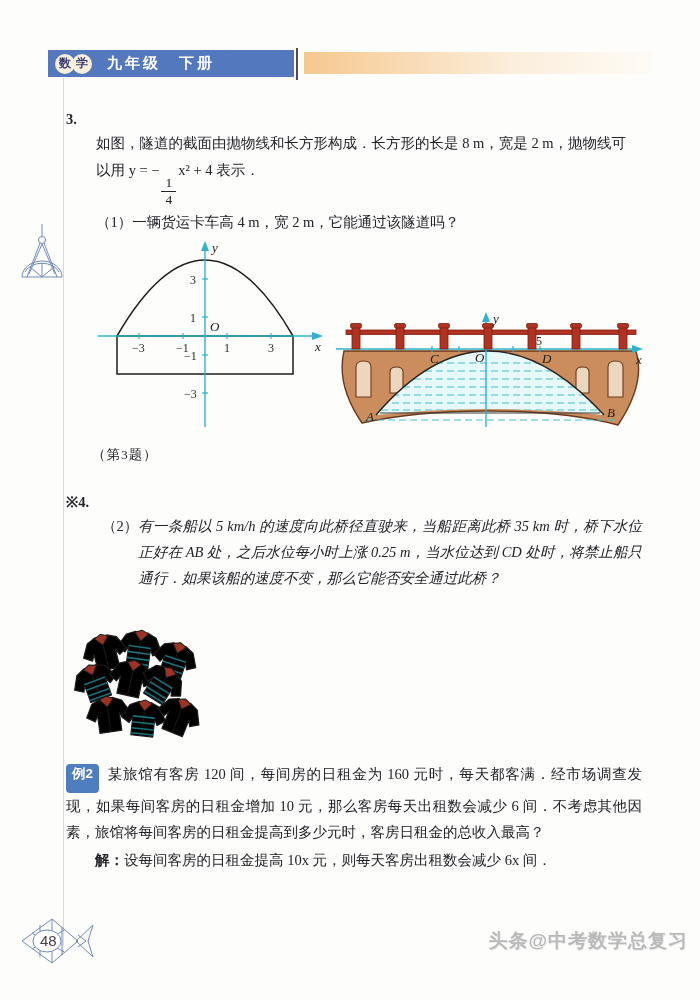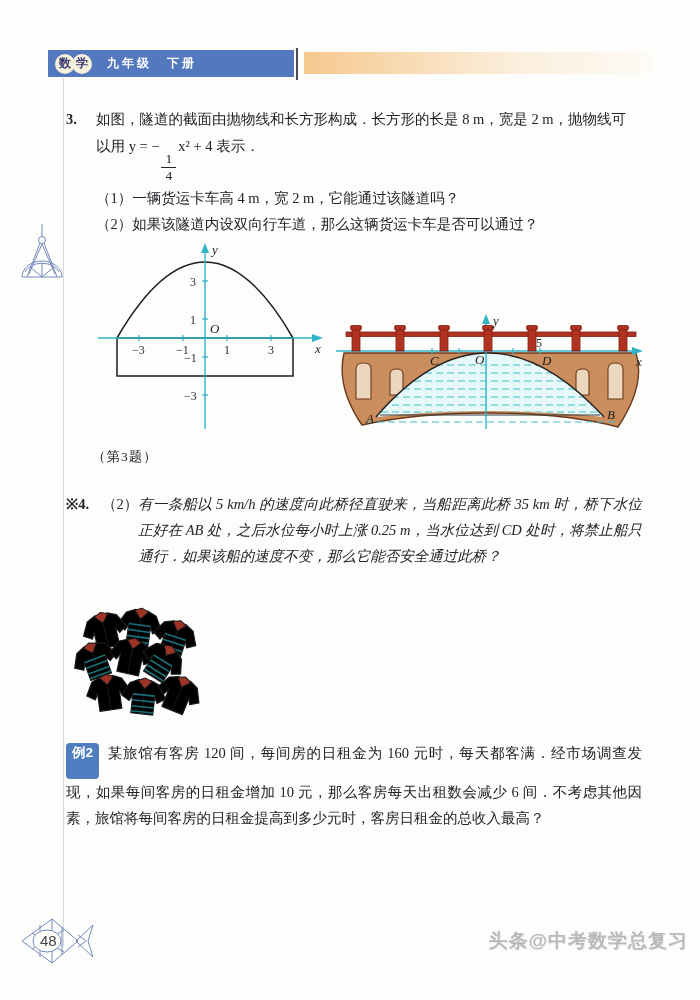--- a/index.html
+++ b/index.html
@@ -22,37 +22,37 @@
   .page{position:relative;width:700px;height:1000px;background:#fdfdfc;overflow:hidden;}
 
   
   .brand-bar{position:absolute;left:48px;top:50px;width:246px;height:27px;
     background:var(--header-blue);display:flex;align-items:center;padding-left:7px;}
   .logo{display:flex;align-items:center;}
   .logo-circle{width:20px;height:20px;border-radius:50%;background:#f6f0dd;
     color:#3c3c72;font-size:12px;font-weight:bold;display:flex;align-items:center;justify-content:center;
     font-family:"Liberation Sans",sans-serif;}
   .logo-circle+.logo-circle{margin-left:-3px;}
-  .grade{color:#fff;font-size:12px;font-weight:bold;letter-spacing:3px;margin-left:15px;
+  .grade{color:#fff;font-size:15px;font-weight:bold;letter-spacing:3px;margin-left:15px;
     font-family:"Liberation Sans",sans-serif;}
   .header-divider{position:absolute;left:296px;top:48px;width:2px;height:32px;background:#4c4c57;}
   .orange-bar{position:absolute;left:304px;top:52px;width:348px;height:22px;
     background:linear-gradient(to right,#f6c habas 0%,#fff 100%);
     background:linear-gradient(to right,#f6c88e 0%,#fbeedb 60%,#fefbf6 100%);}
 
   .left-rule{position:absolute;left:63px;top:78px;width:1px;height:868px;background:#d9d9d9;}
   .compass{position:absolute;left:15px;top:224px;}
 
   
   .main{position:absolute;left:66px;top:106px;width:576px;font-size:14.5px;line-height:1.8;text-align:justify;}
 
   .problem{display:flex;}
   .p-num{flex:none;width:30px;font-weight:bold;}
   .p-num.wide{width:36px;}
-  .p-body{flex:1;}
+  .p-body{flex:1;margin-top:24px;}
   .formula-line{margin:1px 0 1px 0;}
   .frac{display:inline-flex;flex-direction:column;align-items:center;vertical-align:-0.9em;
     line-height:1.05;margin:0 2px;font-size:13.5px;}
   .frac .fnum{border-bottom:1px solid var(--ink);padding:0 4px 1px;}
   .frac .fden{padding-top:1px;}
   .p-item{display:flex;}
   .p-item .marker{flex:none;}
   .p-item .itext{flex:1;font-style:italic;}
 
   
@@ -88,21 +88,21 @@
   .t-img{flex:none;margin-left:6px;margin-top:-6px;}
   .shirt-body{stroke:#1b1b1b;stroke-width:1.2;stroke-linejoin:round;}
   .shirt-collar{fill:#9c3324;stroke:#1b1b1b;stroke-width:1;stroke-linejoin:round;}
   .shirt-stripe{stroke:#19707a;stroke-width:1.6;fill:none;}
   .shirt-placket{stroke:#1b1b1b;stroke-width:0.9;}
 
   
   .example2{margin-top:12px;}
   .ex-badge{display:inline-block;background:var(--badge-blue);color:#fff;
     font-family:"Liberation Sans",sans-serif;font-weight:bold;font-size:13.5px;
-    padding:0px 6px 16px;border-radius:4px;margin-right:8px;line-height:1.5;vertical-align:1px;}
+    padding:0px 6px 8px;border-radius:4px;margin-right:8px;line-height:1.5;vertical-align:1px;}
   .sol{margin-top:2px;padding-left:2em;}
   .sol b{font-weight:bold;}
   .sol-last{padding-left:2.4em;}
 
   
   .fish{position:absolute;left:18px;top:912px;}
   .fish-line{stroke:var(--decor-blue);stroke-width:1;fill:none;}
   .page-num{font-family:"Liberation Sans",sans-serif;font-size:15px;fill:#444;}
   .watermark{position:absolute;right:12px;top:928px;font-family:"Liberation Sans",sans-serif;
     font-size:19px;font-weight:bold;color:#b9b9b9;letter-spacing:1px;
@@ -143,21 +143,20 @@
       <div class="p-body">
         <div>如图，隧道的截面由抛物线和长方形构成．长方形的长是 8 m，宽是 2 m，抛物线可</div>
         <div class="formula-line">
           <span>以用 y = −</span><span class="frac">
               <span class="fnum">1</span>
               <span class="fden">4</span>
             </span><span>x² + 4</span>
           <span>表示．</span>
         </div>
         <div>（1）一辆货运卡车高 4 m，宽 2 m，它能通过该隧道吗？</div>
-        <div>（2）如果该隧道内设双向行车道，那么这辆货运卡车是否可以通过？</div>
       </div>
     </div>
 
     <div class="figures-row">
 
       <div class="fig3-wrap">
         <svg width="232" height="194" viewBox="0 0 232 194">
           <rect class="ink-shape" x="25" y="97" width="176" height="38"></rect>
           <path class="ink-shape" d="M 25 97 Q 113 -55 201 97"></path>
           <line class="axis" x1="6" y1="97" x2="222" y2="97"></line>
@@ -317,20 +316,21 @@
             </g>
           <g class="shirt-lime">
               <use href="#shirt" transform="translate(108 88) rotate(22)"></use>
             </g>
         </svg>
       </div>
     </div>
 
     <div class="example2">
       <p><span class="ex-badge">例2</span><span>某旅馆有客房 120 间，每间房的日租金为 160 元时，每天都客满．经市场调查发现，如果每间客房的日租金增加 10 元，那么客房每天出租数会减少 6 间．不考虑其他因素，旅馆将每间客房的日租金提高到多少元时，客房日租金的总收入最高？</span></p>
+      <div class="sol"><b>解：</b><span>设每间客房的日租金提高 10x 元，则每天客房出租数会减少 6x 间．</span></div>
     </div>
 
   </div>
 
   <svg class="fish" width="80" height="58" viewBox="0 0 80 58">
     <g class="fish-line">
       <polygon points="4,29 34,7 60,29 34,51"></polygon>
       <path d="M14,21 L46,40 M14,37 L46,18 M22,13 L22,45 M34,7 L34,51 M44,15 L44,43"></path>
       <path d="M58,29 L75,13 L70,29 L75,45 Z"></path>
       <path d="M60,23 L68,29 L60,35"></path>

